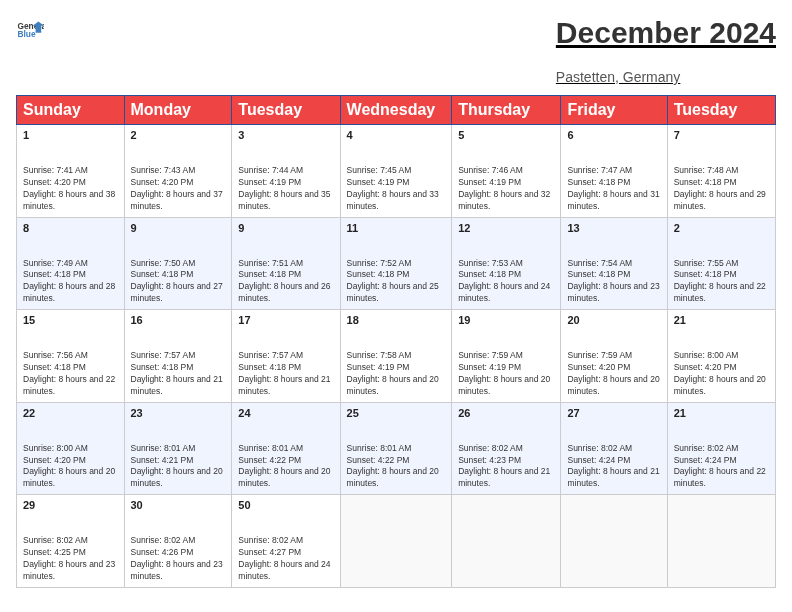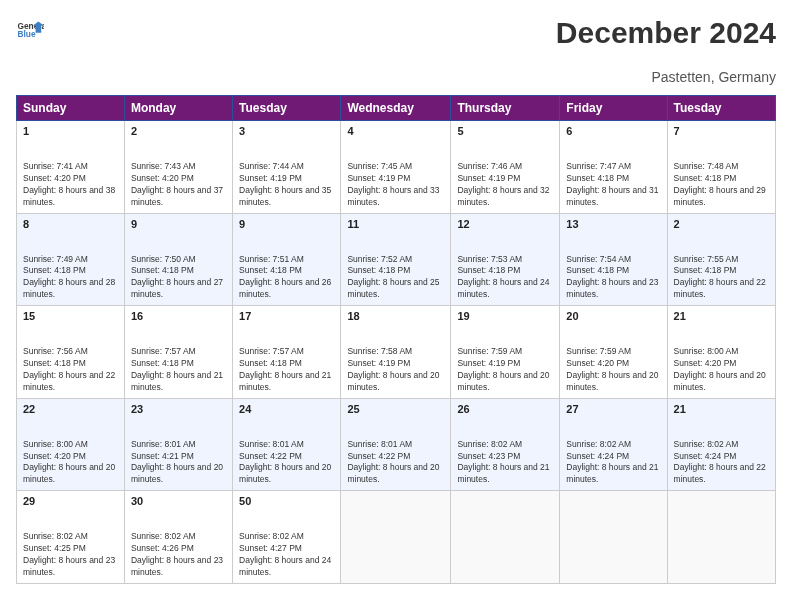--- a/index.html
+++ b/index.html
@@ -25,44 +25,44 @@
     .logo {
       display: flex;
       align-items: center;
       gap: 4px;
     }
     .logo-icon {
       width: 28px;
       height: 28px;
     }
     .title-block {
-      text-align: right;
+      text-decoration: underline;
     }
     .month-title {
       font-size: 30px;
       font-weight: bold;
       color: #333;
       line-height: 1.1;
     }
     .location {
       font-size: 14px;
       color: #555;
       margin-top: 20px;
     }
     .calendar {
       width: 100%;
       border-collapse: collapse;
       font-size: 9px;
     }
     .calendar th {
-      background: #701a75;
+      background: #ef4444;
       color: #fff;
       text-align: left;
       padding: 5px 6px;
-      font-size: 12px;
+      font-size: 16px;
       font-weight: bold;
       border: 1px solid #2a4e9a;
     }
     .calendar td {
       border: 1px solid #ccc;
       padding: 4px 6px;
       vertical-align: top;
       width: 113px;
       height: 82px;
       background: #fff;

